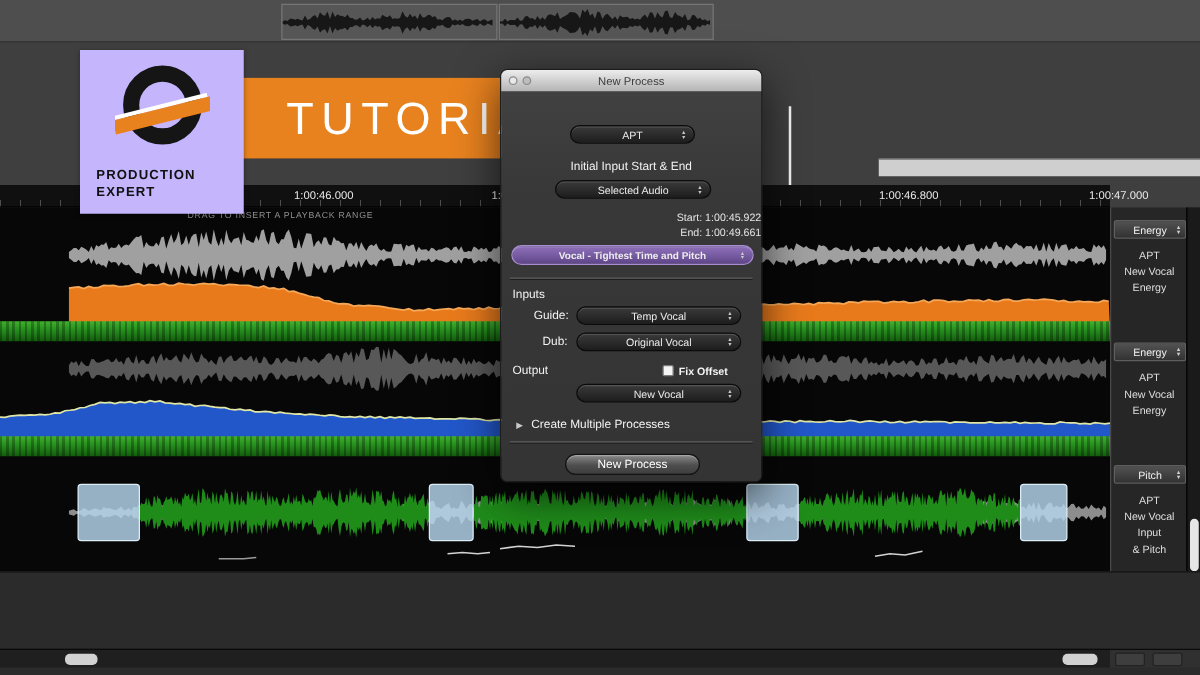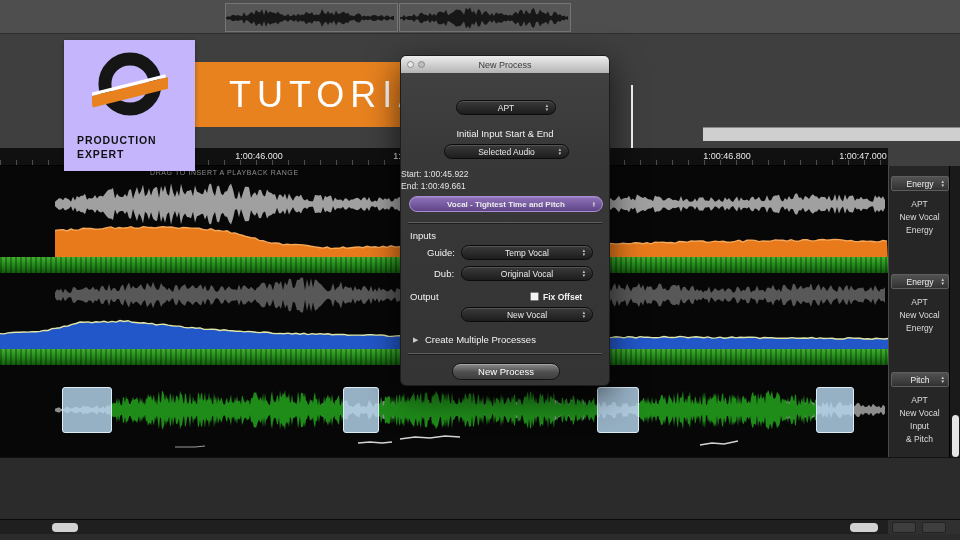--- a/index.html
+++ b/index.html
@@ -62,21 +62,21 @@
   .corner{position:absolute;left:888px;top:519px;width:72px;height:15px;background:#303030;border-top:1px solid #0a0a0a;}
   .corner .cbtn{position:absolute;top:2px;width:24px;height:11px;background:#3e3e3e;border:1px solid #222;border-radius:2px;}
 
   
   .dialog{position:absolute;left:400px;top:55px;width:210px;height:331px;z-index:60;border-radius:6px;
     background:linear-gradient(#434343,#383838 30%,#343434);box-shadow:0 10px 34px rgba(0,0,0,.65);border:1px solid #1d1d1d;}
   .dlg-title{position:absolute;left:0;top:0;width:100%;height:17px;border-radius:5px 5px 0 0;
     background:linear-gradient(#ededed,#b4b4b4);color:#3c3c3c;font-size:9px;display:flex;align-items:center;justify-content:center;}
   .tdot{position:absolute;top:5px;width:7px;height:7px;border-radius:50%;border:1px solid #8a8a8a;background:#e9e9e9;}
   .dlbl{position:absolute;width:100%;text-align:center;color:#f2f2f2;font-size:9.5px;}
-  .dsm{position:absolute;width:100%;text-align:left;color:#e4e4e4;font-size:8.5px;}
+  .dsm{position:absolute;width:100%;text-align:right;color:#e4e4e4;font-size:8.5px;}
   .dleft{position:absolute;color:#f2f2f2;font-size:9.5px;}
   .dd{position:absolute;height:15px;background:linear-gradient(#3a3a3a,#1d1d1d);border:1px solid #0b0b0b;border-radius:8px;
     color:#ececec;font-size:8.5px;display:flex;align-items:center;justify-content:center;box-shadow:inset 0 1px 0 rgba(255,255,255,.14);}
   .dd .spin{position:absolute;right:6px;display:flex;flex-direction:column;line-height:3.4px;font-size:4.3px;color:#c8c8c8;}
   .dd.purple{background:linear-gradient(#8d6fb8,var(--preset-purple) 45%,#5e4587);border-color:#a78cd1;font-weight:bold;font-size:8px;}
   .hr{position:absolute;left:7px;right:7px;height:1px;background:#5d5d5d;box-shadow:0 1px 0 #1f1f1f;}
   .cb{position:absolute;width:9px;height:9px;background:#f4f4f4;border:1px solid #7d7d7d;border-radius:1.5px;}
   .cblbl{position:absolute;color:#f4f4f4;font-size:8.5px;font-weight:bold;}
   .disc{position:absolute;color:#c9c9c9;font-size:7px;}
   .dbtn{position:absolute;height:17px;border-radius:9px;background:linear-gradient(#8a8a8a,#4e4e4e 55%,#3e3e3e);
@@ -118,21 +118,21 @@
     <div class="logo-text">
       <span>PRODUCTION</span>
       <span>EXPERT</span>
     </div>
   </div>
 
   <div class="ruler">
     <span class="tick" style="left:232px;">1:00:46.000</span>
     <span class="tick" style="left:390px;">1:00:46.200</span>
     <span class="tick" style="left:700px;">1:00:46.800</span>
-    <span class="tick" style="left:836px;">1:00:47.000</span>
+    <span class="tick" style="left:868px;">1:00:47.000</span>
   </div>
   <div class="hint">DRAG TO INSERT A PLAYBACK RANGE</div>
 
   <div class="main">
     <svg class="wave" width="830" height="46" style="left:55px;top:15px;">
         <polygon points="0,20.646423650730867 2,19.10742028163955 4,17.34931468011935 6,17.483310331962652 8,19.245170595411196 10,16.38964526493317 12,17.377979649656947 14,18.61620045623185 16,20.66736599452308 18,15.790228263590084 20,19.606478186756238 22,14.912837865066937 24,16.44783756789283 26,14.684697341441852 28,14.777577587197175 30,12.655506539055782 32,18.70645747450166 34,16.883737971666285 36,17.39951217348171 38,16.991205484584658 40,13.973077857890026 42,17.381891039246483 44,15.372045269784383 46,14.625005498298385 48,15.459052834991809 50,12.757225935203262 52,10.333750526959367 54,8.48796912574354 56,8.508140603097365 58,6.915042206456292 60,17.52072344097752 62,12.531911675640346 64,15.258148616752504 66,15.95457189986826 68,15.979720052745172 70,12.921127536771357 72,15.749579364713984 74,8.985922811315353 76,8.221566202798693 78,17.940377731221737 80,11.464296325274704 82,6.103493814482931 84,13.472021221659002 86,10.141740724891816 88,3.70010356643456 90,15.204931266180589 92,13.233720897981359 94,7.355802906782882 96,14.763140487376635 98,8.54723043209559 100,6.385804554596767 102,5.991176620522708 104,16.880342917720206 106,5.069449467719139 108,11.05178768816853 110,4.162507125067929 112,12.663231023639744 114,14.862173828493288 116,2.3581853285880676 118,10.906325123832472 120,15.989785822036856 122,9.208642816600804 124,15.284092321163268 126,2.791533955761391 128,10.475947555019633 130,13.586469917511568 132,10.104501548848194 134,9.687213063230795 136,8.77815551534211 138,15.23396598150258 140,4.515483682616669 142,10.72467533090034 144,11.44502279042429 146,12.742776940663694 148,13.252394216756775 150,7.413607455909826 152,11.883076741970816 154,3.510535703708296 156,2.478086798875424 158,10.910074317040404 160,14.882068327362987 162,5.395962810667275 164,4.477298611390168 166,12.382361081545241 168,14.300974272025737 170,10.485449276051021 172,10.314127582877717 174,5.139648528194268 176,2.603404033787445 178,8.428157080964086 180,17.14010426930365 182,17.650188759980015 184,9.752070797956549 186,17.90493773928204 188,11.79149965687363 190,5.693741495075006 192,5.859673293061405 194,6.127802908606263 196,16.796765961622572 198,12.875622765499681 200,11.14746083180302 202,14.830165274998913 204,8.724444351891188 206,9.042700825193165 208,14.333312621093018 210,15.458599680133096 212,8.390215014435167 214,11.314978525045621 216,11.693684906711386 218,13.5492478031306 220,13.303304748301652 222,19.35679500504279 224,13.793997206349001 226,13.662070933984683 228,16.47001611132242 230,12.412884372950483 232,18.637299969137356 234,12.624167423658296 236,16.612051782627443 238,19.843565183544968 240,16.03573467446665 242,14.57945573329757 244,15.850831900967894 246,13.608997182997717 248,18.04830340698995 250,19.507786576034142 252,18.089211332727874 254,19.910738090558976 256,20.34261401975163 258,20.158127273842467 260,13.93421335515555 262,14.276319313617366 264,14.424727980347338 266,13.953585235968074 268,20.07885248854992 270,14.708445005533735 272,16.172256654037263 274,14.926201625489238 276,14.53958520682596 278,20.727920170762598 280,16.454111776840087 282,18.78747640519111 284,18.635442936725084 286,18.445611003800632 288,20.184543248954654 290,17.143366431136315 292,17.761719057400406 294,19.88779322160324 296,18.56226302840584 298,18.582947243995267 300,17.570925701865704 302,16.8559286363061 304,17.418877841990877 306,19.51422547455204 308,16.70406676467553 310,16.23404061960713 312,19.427960250423716 314,16.0907695026928 316,20.479881953938964 318,20.69300368847746 320,19.50184061662322 322,20.37975372002763 324,16.26914443661268 326,17.277809429822028 328,18.92413626103073 330,17.174120180031103 332,18.590883782645687 334,17.116756134045012 336,20.59065945896023 338,20.229555724524047 340,17.312383995144575 342,18.09879767294617 344,15.819927229310093 346,17.342846500202985 348,19.04096182654724 350,18.77988805213778 352,17.151189292017204 354,16.327626035782 356,16.175330696090022 358,16.24454405771257 360,14.921314540463614 362,17.013375577933566 364,20.660476794913524 366,17.22664564882296 368,15.080337075400166 370,18.24524288229204 372,15.359836540999543 374,16.237178201068623 376,17.670336937838997 378,15.139423822899243 380,18.747657698452898 382,16.608689852482048 384,16.872452548459588 386,18.074875068103374 388,16.313637534622107 390,18.77141124126852 392,14.734826058347664 394,16.9286996903811 396,14.959130183733574 398,17.499328297951276 400,17.54955390022355 402,15.456975288396135 404,15.374908156798456 406,18.628805983488036 408,18.034516034135876 410,15.901559259848394 412,13.092119564057095 414,20.204619901069773 416,17.173318498890076 418,12.835536778009011 420,19.774406251943592 422,18.778832563431443 424,17.35120680456075 426,13.934080129489514 428,17.868623263268532 430,13.690650441274624 432,16.28162301021771 434,18.51038886549292 436,15.154317970077944 438,14.732784612940874 440,15.58295095228402 442,15.50843133632485 444,18.1654943490774 446,18.804365246700115 448,16.028398853917295 450,17.567854392960463 452,16.483327786993033 454,15.328662426426451 456,15.098296351862247 458,17.645461704489055 460,15.590176386415049 462,15.265082105996818 464,15.892429526879997 466,16.079880846266466 468,15.712125898335488 470,17.521724469563154 472,19.66077943097713 474,19.78425302549219 476,19.65101660592846 478,20.202623202969075 480,17.809297676946468 482,19.328511238638917 484,18.512096267253586 486,19.787263097244956 488,18.344054462960557 490,20.361893980463346 492,17.708217320948872 494,19.28507882680173 496,18.57590464592269 498,20.288314515893582 500,20.18704131317426 502,19.34551962197636 504,16.798367708794498 506,16.928653277744225 508,16.043677698496268 510,16.541662004357274 512,16.523305978086995 514,16.346609972257948 516,15.046419677301591 518,14.840750663292507 520,15.684509578782993 522,20.52464672063992 524,19.424518164094952 526,15.811824797071496 528,19.869974480413536 530,14.481669679590915 532,20.52603258876893 534,16.007145663440376 536,19.473901316211474 538,19.466929606948796 540,16.385802918970754 542,16.430228387007382 544,17.23194035469703 546,15.23391024971329 548,18.878777068858426 550,14.722641709513459 552,17.06783666186952 554,16.547875488188936 556,17.44502652557146 558,19.575769207064493 560,19.28852364677636 562,17.025249182029434 564,14.850418566910168 566,18.83599959480701 568,17.48331258082075 570,17.058046844689365 572,17.029067058175386 574,14.76631675157759 576,18.900220259482808 578,17.385539116162782 580,19.488849478770966 582,13.580248612823548 584,14.785448441327636 586,15.901133078388614 588,17.109343950259106 590,15.733182187702685 592,17.58164620037634 594,18.40584578545377 596,18.602207120963516 598,20.22389630111978 600,14.613544330554902 602,15.737132365547446 604,15.440395068469828 606,16.65266053874315 608,19.457621576888656 610,19.259067646669596 612,17.46225707024134 614,16.84215602341153 616,17.78908800341677 618,19.15499942194115 620,18.696385382492295 622,19.55115581115663 624,19.917602610365062 626,14.995311435752726 628,20.14775539712913 630,18.779882445075852 632,17.82072809128489 634,20.57158703115202 636,20.76800754144395 638,20.355194493109384 640,17.408888261031684 642,20.42561142910244 644,16.57119669239766 646,16.544296064450553 648,16.28164790232402 650,19.38839759819731 652,19.542931262872195 654,20.076687395703946 656,16.332273332841122 658,18.292011034859804 660,20.754528936548496 662,19.654375802724992 664,17.94683922373224 666,20.29762108367405 668,20.82519347487208 670,16.23123494119184 672,19.04509583514055 674,17.11506059995715 676,19.833950211710285 678,20.983940086993584 680,18.077999573071626 682,15.556549175344376 684,20.594104191304623 686,16.48137708151817 688,18.88020005608791 690,19.342708326741374 692,18.582366030191977 694,19.96322432602321 696,16.382375111197213 698,15.490615871260703 700,18.656999624831915 702,17.79265704490483 704,15.721448867908592 706,19.57182690172543 708,20.351708414431393 710,19.37753803012065 712,14.277935346452441 714,19.230535128324835 716,19.589324095764994 718,15.456003269837208 720,14.526476817273156 722,14.425315851482411 724,13.759424296014728 726,19.218543364916204 728,20.378869100469053 730,17.04810267437 732,18.92674667350892 734,14.918049106733589 736,18.140281636504938 738,17.868477774345095 740,12.947959687324037 742,12.26974139705438 744,16.68898859325746 746,16.395180853793303 748,19.31176935680637 750,14.880366682846391 752,16.122710138898768 754,18.037553497683255 756,14.789179106828676 758,13.279926014757232 760,15.240571990141826 762,15.531835421953485 764,18.11755285317482 766,15.802584562705919 768,15.933460474777853 770,15.87808231884075 772,18.701177920529013 774,14.38630710008599 776,19.821388122234605 778,18.928120960331107 780,13.042152539675447 782,20.34245609415482 784,13.395223671200696 786,18.196786939277573 788,20.42212054385209 790,13.19221978529401 792,18.746667482752734 794,15.352334594010678 796,14.711406879298703 798,14.448276876774337 800,19.65327978198394 802,17.52214896137523 804,18.22870434415583 806,15.863304574482973 808,18.275145877230667 810,17.947866497651102 812,17.397052331317038 814,19.547659607637247 816,20.461027566234144 818,20.69931251163516 820,14.36564353155982 822,17.00675463259321 824,14.971789697610983 826,17.422325904763873 828,15.149825878581593 830,19.340218686917797 830,26.659781313082203 828,30.850174121418405 826,28.577674095236127 824,31.028210302389017 822,28.99324536740679 820,31.63435646844018 818,25.30068748836484 816,25.538972433765856 814,26.452340392362753 812,28.602947668682962 810,28.052133502348898 808,27.724854122769333 806,30.136695425517026 804,27.77129565584417 802,28.47785103862477 800,26.34672021801606 798,31.551723123225663 796,31.288593120701297 794,30.647665405989322 792,27.253332517247266 790,32.807780214705986 788,25.57787945614791 786,27.803213060722427 784,32.6047763287993 782,25.65754390584518 780,32.95784746032455 778,27.071879039668893 776,26.178611877765395 774,31.61369289991401 772,27.298822079470987 770,30.12191768115925 768,30.066539525222147 766,30.197415437294083 764,27.88244714682518 762,30.468164578046515 760,30.759428009858176 758,32.72007398524277 756,31.210820893171324 754,27.962446502316745 752,29.877289861101232 750,31.119633317153607 748,26.68823064319363 746,29.604819146206697 744,29.31101140674254 742,33.73025860294562 740,33.05204031267596 738,28.131522225654905 736,27.859718363495062 734,31.08195089326641 732,27.07325332649108 730,28.95189732563 728,25.621130899530947 726,26.781456635083796 724,32.24057570398527 722,31.57468414851759 720,31.473523182726844 718,30.543996730162792 716,26.410675904235006 714,26.769464871675165 712,31.72206465354756 710,26.62246196987935 708,25.648291585568607 706,26.42817309827457 704,30.27855113209141 702,28.20734295509517 700,27.343000375168085 698,30.5093841287393 696,29.617624888802787 694,26.03677567397679 692,27.417633969808023 690,26.657291673258626 688,27.11979994391209 686,29.51862291848183 684,25.405895808695377 682,30.443450824655624 680,27.922000426928374 678,25.016059913006416 676,26.166049788289715 674,28.88493940004285 672,26.95490416485945 670,29.76876505880816 668,25.17480652512792 666,25.70237891632595 664,28.05316077626776 662,26.345624197275008 660,25.245471063451504 658,27.707988965140196 656,29.667726667158878 654,25.923312604296054 652,26.457068737127805 650,26.61160240180269 648,29.71835209767598 646,29.455703935549447 644,29.42880330760234 642,25.57438857089756 640,28.591111738968316 638,25.644805506890616 636,25.23199245855605 634,25.42841296884798 632,28.17927190871511 630,27.220117554924148 628,25.85224460287087 626,31.004688564247274 624,26.082397389634938 622,26.44884418884337 620,27.303614617507705 618,26.84500057805885 616,28.21091199658323 614,29.15784397658847 612,28.53774292975866 610,26.740932353330404 608,26.542378423111344 606,29.34733946125685 604,30.559604931530174 602,30.262867634452554 600,31.3864556694451 598,25.77610369888022 596,27.397792879036484 594,27.59415421454623 592,28.41835379962366 590,30.266817812297315 588,28.890656049740894 586,30.098866921611386 584,31.214551558672362 582,32.419751387176454 580,26.511150521229034 578,28.614460883837218 576,27.099779740517192 574,31.23368324842241 572,28.970932941824614 570,28.941953155310635 568,28.51668741917925 566,27.16400040519299 564,31.149581433089832 562,28.974750817970566 560,26.71147635322364 558,26.424230792935507 556,28.55497347442854 554,29.452124511811064 552,28.93216333813048 550,31.27735829048654 548,27.121222931141574 546,30.76608975028671 544,28.76805964530297 542,29.569771612992618 540,29.614197081029246 538,26.533070393051204 536,26.526098683788526 534,29.992854336559624 532,25.47396741123107 530,31.518330320409085 528,26.130025519586464 526,30.188175202928505 524,26.575481835905048 522,25.47535327936008 520,30.315490421217007 518,31.159249336707493 516,30.953580322698407 514,29.653390027742052 512,29.476694021913005 510,29.458337995642726 508,29.956322301503732 506,29.071346722255775 504,29.201632291205502 502,26.65448037802364 500,25.81295868682574 498,25.711685484106418 496,27.42409535407731 494,26.71492117319827 492,28.291782679051128 490,25.638106019536654 488,27.655945537039443 486,26.212736902755044 484,27.487903732746414 482,26.671488761361083 480,28.190702323053532 478,25.797376797030925 476,26.34898339407154 474,26.21574697450781 472,26.33922056902287 470,28.478275530436846 468,30.287874101664514 466,29.920119153733534 464,30.107570473120003 462,30.734917894003182 460,30.40982361358495 458,28.354538295510945 456,30.901703648137754 454,30.67133757357355 452,29.516672213006967 450,28.432145607039537 448,29.971601146082705 446,27.195634753299885 444,27.8345056509226 442,30.49156866367515 440,30.417049047715977 438,31.267215387059125 436,30.845682029922056 434,27.48961113450708 432,29.71837698978229 430,32.30934955872537 428,28.131376736731468 426,32.065919870510484 424,28.64879319543925 422,27.221167436568557 420,26.225593748056408 418,33.164463221990985 416,28.826681501109924 414,25.795380098930227 412,32.90788043594291 410,30.098440740151606 408,27.965483965864124 406,27.371194016511964 404,30.625091843201545 402,30.543024711603863 400,28.45044609977645 398,28.500671702048724 396,31.040869816266426 394,29.0713003096189 392,31.265173941652336 390,27.22858875873148 388,29.686362465377893 386,27.925124931896626 384,29.127547451540412 382,29.391310147517952 380,27.252342301547102 378,30.860576177100757 376,28.329663062161003 374,29.762821798931377 372,30.640163459000455 370,27.75475711770796 368,30.919662924599834 366,28.77335435117704 364,25.339523205086476 362,28.986624422066434 360,31.078685459536388 358,29.75545594228743 356,29.824669303909978 354,29.672373964218 352,28.848810707982796 350,27.22011194786222 348,26.95903817345276 346,28.657153499797015 344,30.180072770689907 342,27.90120232705383 340,28.687616004855425 338,25.770444275475953 336,25.40934054103977 334,28.883243865954988 332,27.409116217354313 330,28.825879819968897 328,27.07586373896927 326,28.722190570177972 324,29.73085556338732 322,25.62024627997237 320,26.49815938337678 318,25.30699631152254 316,25.520118046061036 314,29.9092304973072 312,26.572039749576284 310,29.76595938039287 308,29.29593323532447 306,26.48577452544796 304,28.581122158009123 302,29.1440713636939 300,28.429074298134296 298,27.417052756004733 296,27.43773697159416 294,26.11220677839676 292,28.238280942599594 290,28.856633568863685 288,25.815456751045346 286,27.554388996199368 284,27.364557063274916 282,27.21252359480889 280,29.545888223159913 278,25.272079829237402 276,31.46041479317404 274,31.073798374510762 272,29.827743345962737 270,31.291554994466267 268,25.92114751145008 266,32.04641476403192 264,31.57527201965266 262,31.723680686382636 260,32.06578664484445 258,25.841872726157533 256,25.65738598024837 254,26.089261909441024 252,27.910788667272126 250,26.492213423965858 248,27.95169659301005 246,32.39100281700228 244,30.149168099032106 242,31.42054426670243 240,29.96426532553335 238,26.156434816455032 236,29.387948217372557 234,33.37583257634171 232,27.362700030862644 230,33.58711562704951 228,29.52998388867758 226,32.33792906601532 224,32.206002793650995 222,26.64320499495721 220,32.696695251698344 218,32.4507521968694 216,34.30631509328862 214,34.68502147495438 212,37.60978498556483 210,30.541400319866902 208,31.666687378906982 206,36.957299174806835 204,37.27555564810881 202,31.16983472500109 200,34.852539168196984 198,33.124377234500315 196,29.203234038377428 194,39.87219709139374 192,40.140326706938595 190,40.306258504925 188,34.208500343126374 186,28.09506226071796 184,36.24792920204345 182,28.349811240019985 180,28.85989573069635 178,37.571842919035916 176,43.39659596621256 174,40.86035147180573 172,35.68587241712228 170,35.51455072394898 168,31.699025727974263 166,33.61763891845476 164,41.52270138860983 162,40.60403718933273 160,31.117931672637013 158,35.089925682959596 156,43.521913201124576 154,42.4894642962917 152,34.11692325802918 150,38.586392544090174 148,32.74760578324322 146,33.257223059336305 144,34.55497720957571 142,35.27532466909966 140,41.48451631738333 138,30.76603401849742 136,37.22184448465789 134,36.31278693676921 132,35.89549845115181 130,32.413530082488435 128,35.52405244498037 126,43.208466044238605 124,30.715907678836732 122,36.7913571833992 120,30.010214177963142 118,35.093674876167526 116,43.641814671411936 114,31.13782617150671 112,33.336768976360254 110,41.83749287493207 108,34.94821231183147 106,40.93055053228086 104,29.119657082279794 102,40.00882337947729 100,39.61419544540323 98,37.45276956790441 96,31.236859512623365 94,38.644197093217116 92,32.76627910201864 90,30.795068733819413 88,42.299896433565436 86,35.85825927510818 84,32.527978778340994 82,39.89650618551707 80,34.5357036747253 78,28.059622268778263 76,37.77843379720131 74,37.014077188684645 72,30.250420635286016 70,33.07887246322864 68,30.020279947254828 66,30.04542810013174 64,30.741851383247496 62,33.468088324359655 60,28.47927655902248 58,39.08495779354371 56,37.49185939690263 54,37.51203087425646 52,35.66624947304064 50,33.242774064796734 48,30.54094716500819 46,31.374994501701615 44,30.627954730215617 42,28.618108960753517 40,32.026922142109974 38,29.008794515415342 36,28.60048782651829 34,29.116262028333715 32,27.29354252549834 30,33.34449346094422 28,31.222422412802825 26,31.315302658558146 24,29.55216243210717 22,31.087162134933063 20,26.393521813243762 18,30.209771736409916 16,25.33263400547692 14,27.38379954376815 12,28.622020350343053 10,29.61035473506683 8,26.754829404588804 6,28.516689668037348 4,28.65068531988065 2,26.89257971836045 0,25.353576349269133" style="fill: rgb(160, 160, 160);"></polygon>
       </svg>
 
     <svg class="band" width="833" height="40" style="left:55px;top:57px;">
         <path d="M0,40 L0,7.5 L4,6.9 L8,6.6 L12,7.9 L16,6.1 L20,7.3 L24,6.9 L28,5.3 L32,5.5 L36,5.4 L40,6.2 L44,6.1 L48,5.7 L52,4.6 L56,3.9 L60,5.6 L64,4.5 L68,5.1 L72,4.8 L76,3.7 L80,5.3 L84,5.3 L88,3.6 L92,4.2 L96,4.5 L100,5.0 L104,4.2 L108,3.8 L112,4.3 L116,4.0 L120,4.8 L124,5.5 L128,4.5 L132,4.7 L136,5.1 L140,5.2 L144,5.3 L148,6.5 L152,7.1 L156,5.8 L160,7.7 L164,7.4 L168,8.4 L172,7.7 L176,10.2 L180,9.9 L184,11.5 L188,12.5 L192,13.8 L196,14.7 L200,15.0 L204,17.4 L208,17.7 L212,19.2 L216,20.1 L220,20.0 L224,20.3 L228,21.9 L232,21.3 L236,21.6 L240,21.4 L244,21.6 L248,21.9 L252,22.5 L256,23.3 L260,23.9 L264,24.5 L268,25.1 L272,24.0 L276,25.6 L280,25.1 L284,25.3 L288,24.0 L292,25.3 L296,24.7 L300,24.2 L304,23.9 L308,24.7 L312,23.3 L316,24.1 L320,23.8 L324,24.6 L328,23.3 L332,24.4 L336,22.7 L340,24.0 L344,23.8 L348,23.1 L352,24.1 L356,23.2 L360,22.3 L364,22.5 L368,23.1 L372,22.4 L376,23.7 L380,22.5 L384,22.7 L388,22.2 L392,23.1 L396,22.7 L400,21.6 L404,22.8 L408,21.8 L412,21.8 L416,22.3 L420,22.2 L424,23.2 L428,22.5 L432,23.4 L436,22.2 L440,23.1 L444,23.1 L448,22.9 L452,22.7 L456,22.9 L460,23.4 L464,22.9 L468,22.7 L472,22.8 L476,23.1 L480,22.9 L484,24.5 L488,23.4 L492,23.9 L496,23.9 L500,23.0 L504,22.4 L508,22.2 L512,23.1 L516,22.2 L520,23.0 L524,22.1 L528,21.4 L532,21.1 L536,20.8 L540,22.5 L544,20.6 L548,21.9 L552,20.6 L556,20.4 L560,20.9 L564,20.9 L568,20.2 L572,20.7 L576,20.6 L580,19.7 L584,20.0 L588,20.7 L592,19.7 L596,20.8 L600,19.2 L604,19.4 L608,19.2 L612,19.7 L616,19.5 L620,20.3 L624,18.5 L628,18.7 L632,19.3 L636,18.0 L640,18.2 L644,18.0 L648,18.0 L652,19.5 L656,18.9 L660,18.1 L664,18.6 L668,18.2 L672,19.2 L676,19.1 L680,18.4 L684,17.2 L688,19.1 L692,17.1 L696,17.1 L700,17.4 L704,18.6 L708,17.9 L712,18.2 L716,18.1 L720,16.9 L724,17.3 L728,17.2 L732,18.2 L736,16.7 L740,18.1 L744,18.1 L748,16.7 L752,16.6 L756,17.9 L760,17.9 L764,16.8 L768,16.5 L772,17.1 L776,16.8 L780,16.4 L784,16.6 L788,17.1 L792,18.0 L796,17.4 L800,18.6 L804,18.5 L808,18.0 L812,18.4 L816,18.3 L820,18.7 L824,18.9 L828,17.4 L832,18.1 L833,40 Z" style="fill: var(--energy-orange);"></path>

